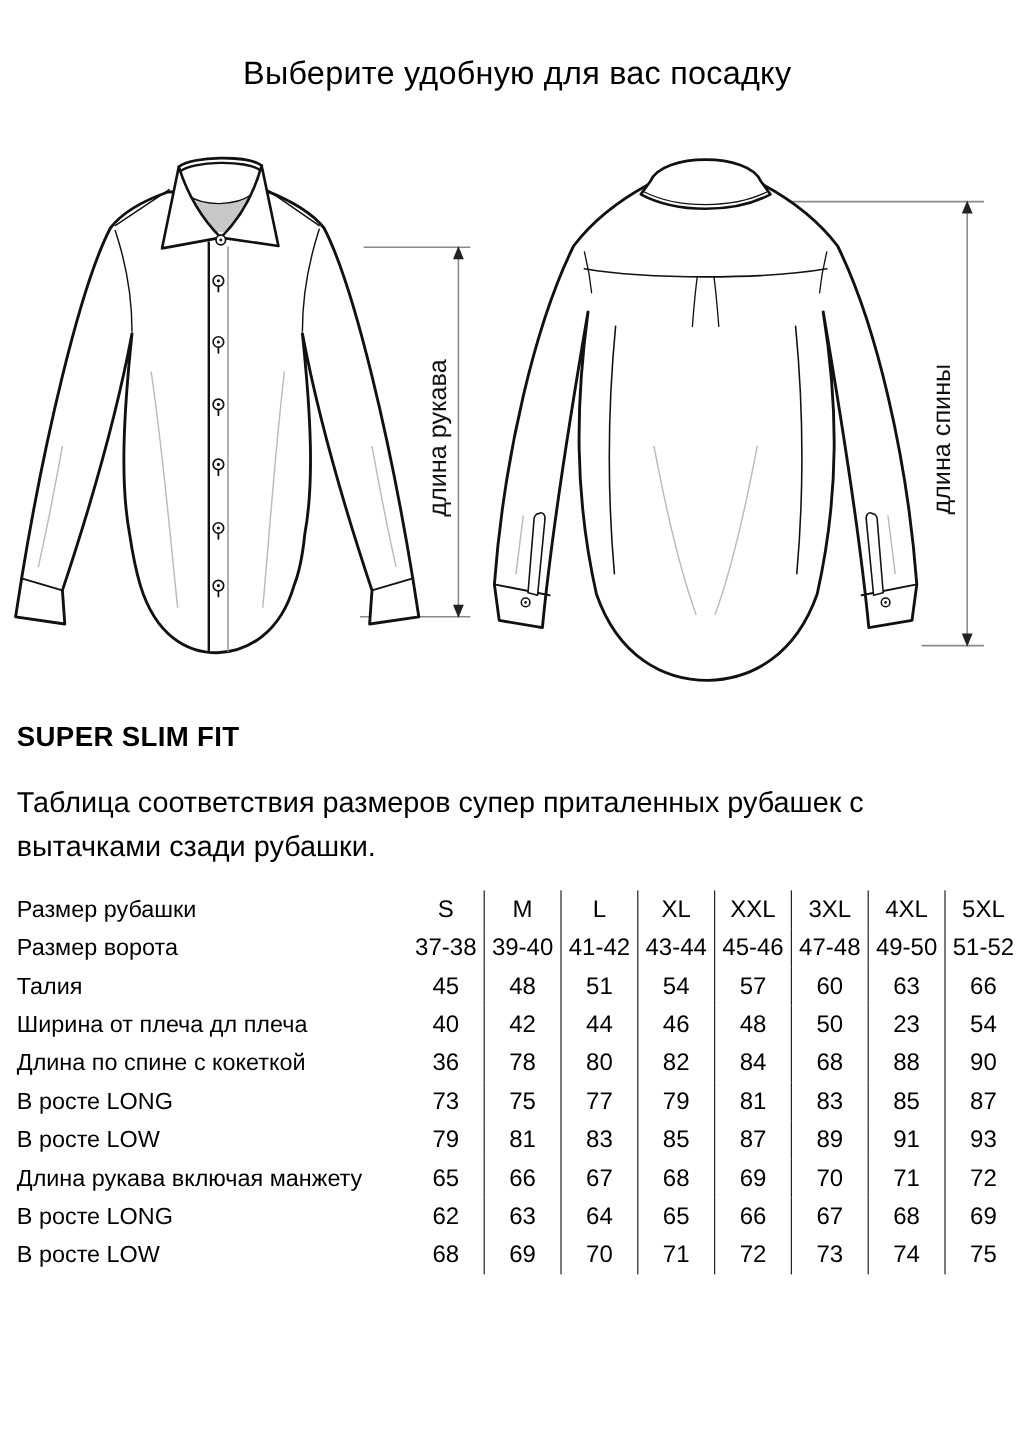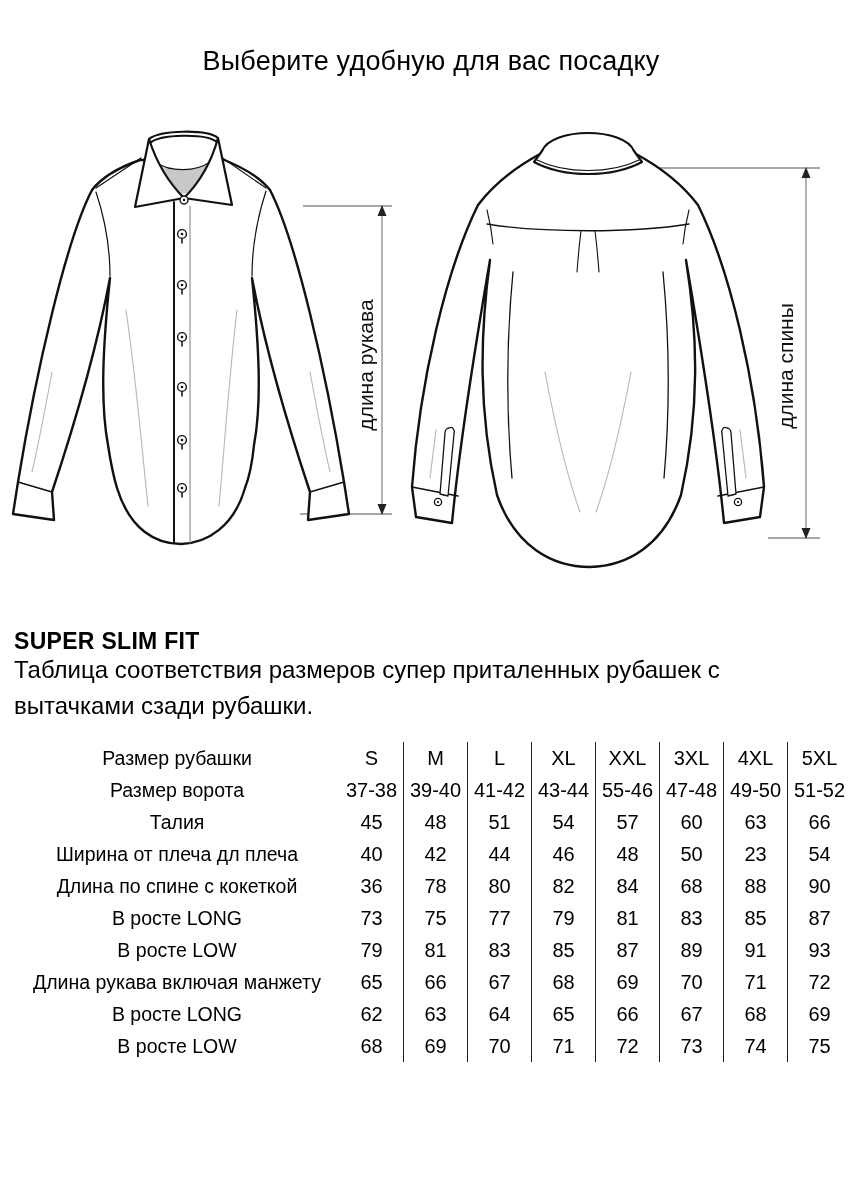--- a/index.html
+++ b/index.html
@@ -6,28 +6,28 @@
   .page{position:relative;width:862px;height:1200px;background:#fff;overflow:hidden;
         font-family:"Liberation Sans",sans-serif;color:#000;}
   .title{position:absolute;top:46px;left:0;width:862px;text-align:center;
          font-size:27px;font-weight:400;letter-spacing:0.2px;}
   .figure{position:absolute;top:110px;left:0;width:862px;height:490px;}
   .figure svg{position:absolute;top:0;left:0;}
   .dim-label{position:absolute;white-space:nowrap;width:150px;text-align:center;
              font-size:21px;color:#111;transform:rotate(-90deg);transform-origin:center;}
   .dim-label.front{left:291px;top:243px;}
   .dim-label.back{left:711px;top:244px;}
-  .section-heading{position:absolute;top:628px;left:14px;font-size:23px;font-weight:700;
+  .section-heading{position:absolute;top:601px;left:14px;font-size:23px;font-weight:700;
                    letter-spacing:0.3px;}
   .section-desc{position:absolute;top:652px;left:14px;max-width:730px;font-size:24px;
                 line-height:36px;}
   .size-table{position:absolute;top:742px;left:14px;border-collapse:collapse;
               table-layout:fixed;}
   .size-table td{height:32px;padding:0;vertical-align:middle;}
-  .size-table td.row-label{width:326px;text-align:center;font-size:19.5px;}
+  .size-table td.row-label{width:326px;text-align:left;font-size:19.5px;}
   .size-table td.cell{width:63px;text-align:center;font-size:20px;border-left:1px solid #222;}
   .size-table td.cell:nth-child(2){border-left:none;}
 </style>
 </head>
 <body>
 
 <div class="page">
 
   <div class="title">Выберите удобную для вас посадку</div>
 
@@ -173,21 +173,21 @@
           <td class="cell">3XL</td>
           <td class="cell">4XL</td>
           <td class="cell">5XL</td>
         </tr>
         <tr>
           <td class="row-label">Размер ворота</td>
           <td class="cell">37-38</td>
           <td class="cell">39-40</td>
           <td class="cell">41-42</td>
           <td class="cell">43-44</td>
-          <td class="cell">55-46</td>
+          <td class="cell">45-46</td>
           <td class="cell">47-48</td>
           <td class="cell">49-50</td>
           <td class="cell">51-52</td>
         </tr>
         <tr>
           <td class="row-label">Талия</td>
           <td class="cell">45</td>
           <td class="cell">48</td>
           <td class="cell">51</td>
           <td class="cell">54</td>

